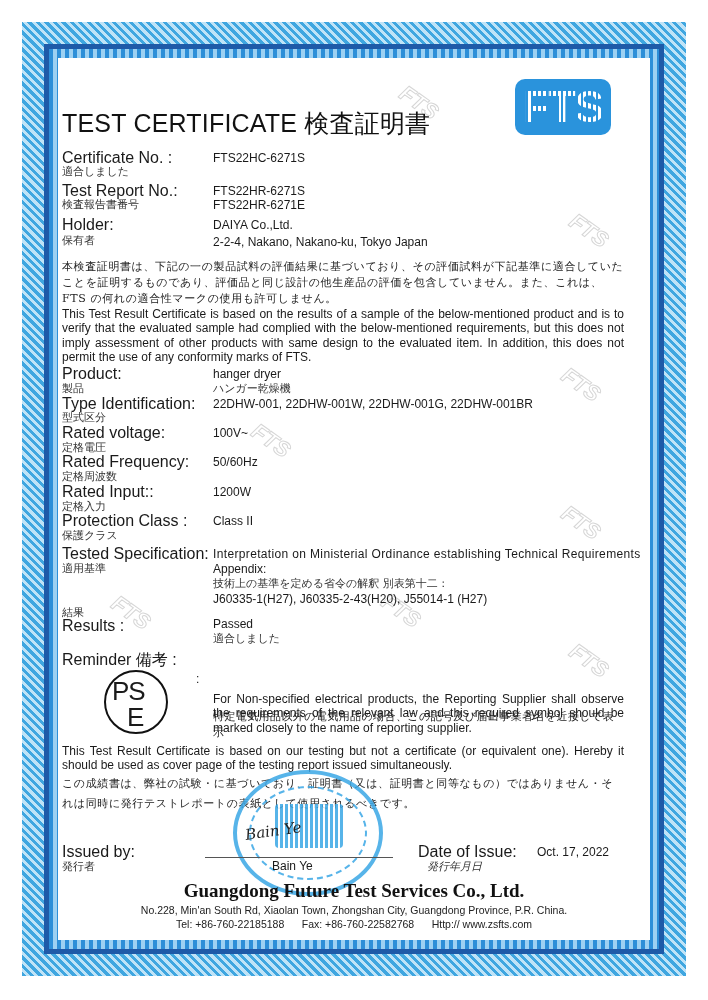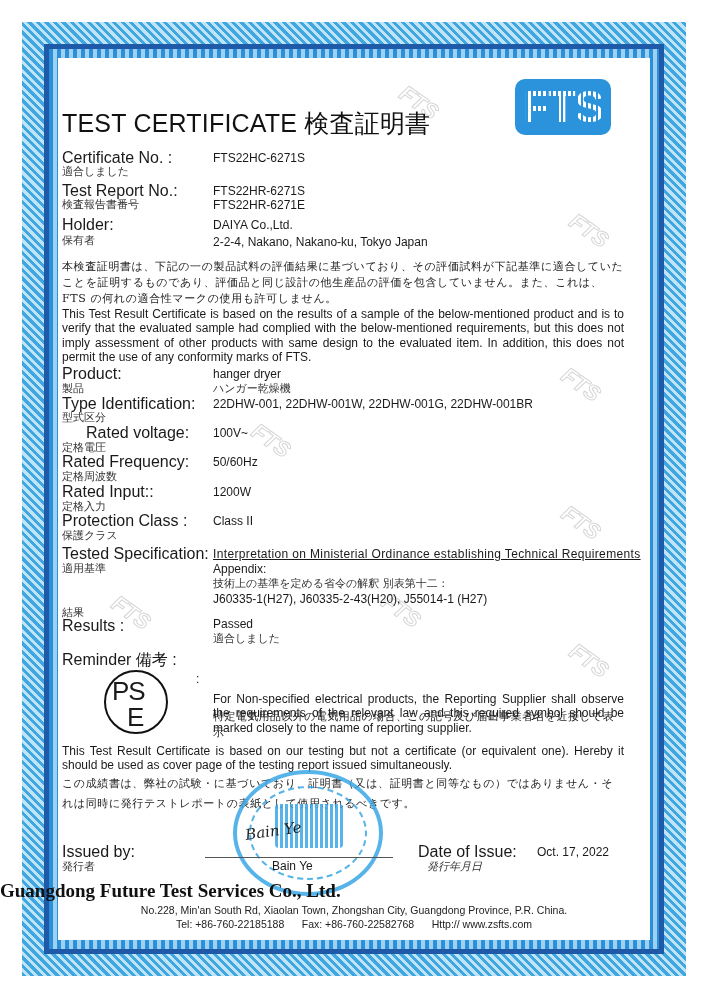--- a/index.html
+++ b/index.html
@@ -37,21 +37,21 @@
   .watermark { position:absolute; font-family:"Liberation Sans", sans-serif; font-style:italic; font-weight:bold; font-size:22px;
                color:transparent; -webkit-text-stroke:1px #d6d6d6; transform:rotate(35deg); }
   .pse { left:104px; top:670px; width:64px; height:64px; border:2.5px solid #111; border-radius:50%; box-sizing:border-box; }
   .pse .ps { position:absolute; left:6px; top:4px; font-size:26px; font-weight:normal; letter-spacing:-1px; }
   .pse .e { position:absolute; left:21px; top:30px; font-size:26px; }
   .sigline { left:205px; top:857px; width:188px; height:1px; background:#555; }
   .seal { left:233px; top:770px; width:150px; height:126px; border:4px solid #3aa7e6; border-radius:50%; box-sizing:border-box; opacity:0.85; }
   .seal-inner { position:absolute; left:12px; top:12px; right:12px; bottom:12px; border:2px dashed #3aa7e6; border-radius:50%; }
   .seal-logo { position:absolute; left:38px; top:30px; width:68px; height:44px; background:repeating-linear-gradient(90deg,#3aa7e6 0 3px,#fff 3px 5px); border-radius:4px; }
   .signature { left:245px; top:822px; font-family:"DejaVu Serif", serif; font-style:italic; font-size:15px; color:#222; transform:rotate(-8deg); }
-  .company { left:0; width:708px; top:880px; font-family:"Liberation Serif", serif; font-weight:bold; font-size:19px; color:#111; }
+  .company { left:0; width:708px; top:880px; text-align:center; font-family:"Liberation Serif", serif; font-weight:bold; font-size:19px; color:#111; }
   .footer { left:0; width:708px; text-align:center; font-size:10.5px; color:#222; }
 </style>
 </head>
 <body>
 
 <div class="outer-border"></div>
 <div class="inner-frame"></div>
 <div class="inner-frame2"></div>
 
 <div class="content">
@@ -89,39 +89,39 @@
 
   <div class="abs lbl" style="left:62px;top:367px;">Product:</div>
   <div class="abs jp" style="left:62px;top:382px;">製品</div>
   <div class="abs val" style="left:213px;top:367px;">hanger dryer</div>
   <div class="abs jp" style="left:213px;top:382px;">ハンガー乾燥機</div>
 
   <div class="abs lbl" style="left:62px;top:397px;">Type Identification:</div>
   <div class="abs jp" style="left:62px;top:411px;">型式区分</div>
   <div class="abs val" style="left:213px;top:397px;">22DHW-001, 22DHW-001W, 22DHW-001G, 22DHW-001BR</div>
 
-  <div class="abs lbl" style="left:62px;top:426px;margin-left:24px;">Rated voltage:</div>
+  <div class="abs lbl" style="left:62px;top:426px;">Rated voltage:</div>
   <div class="abs jp" style="left:62px;top:441px;">定格電圧</div>
   <div class="abs val" style="left:213px;top:426px;">100V~</div>
 
   <div class="abs lbl" style="left:62px;top:455px;">Rated Frequency:</div>
   <div class="abs jp" style="left:62px;top:470px;">定格周波数</div>
   <div class="abs val" style="left:213px;top:455px;">50/60Hz</div>
 
   <div class="abs lbl" style="left:62px;top:485px;">Rated Input::</div>
   <div class="abs jp" style="left:62px;top:500px;">定格入力</div>
   <div class="abs val" style="left:213px;top:485px;">1200W</div>
 
   <div class="abs lbl" style="left:62px;top:514px;">Protection Class :</div>
   <div class="abs jp" style="left:62px;top:529px;">保護クラス</div>
   <div class="abs val" style="left:213px;top:514px;">Class II</div>
 
   <div class="abs lbl" style="left:62px;top:547px;">Tested Specification:</div>
   <div class="abs jp" style="left:62px;top:562px;">適用基準</div>
-  <div class="abs val" style="left:213px;top:547px;letter-spacing:0.35px;text-decoration:underline;">Interpretation on Ministerial Ordinance establishing Technical Requirements</div>
+  <div class="abs val" style="left:213px;top:547px;letter-spacing:0.35px;">Interpretation on Ministerial Ordinance establishing Technical Requirements</div>
   <div class="abs val" style="left:213px;top:562px;">Appendix:</div>
   <div class="abs jp" style="left:213px;top:577px;">技術上の基準を定める省令の解釈 別表第十二：</div>
   <div class="abs val" style="left:213px;top:592px;">J60335-1(H27), J60335-2-43(H20), J55014-1 (H27)</div>
 
   <div class="abs lbl" style="left:62px;top:619px;">Results :</div>
   <div class="abs jp" style="left:62px;top:606px;">結果</div>
   <div class="abs val" style="left:213px;top:617px;">Passed</div>
   <div class="abs jp" style="left:213px;top:632px;">適合しました</div>
 
   <div class="abs lbl" style="left:62px;top:653px;">Reminder 備考 :</div>

